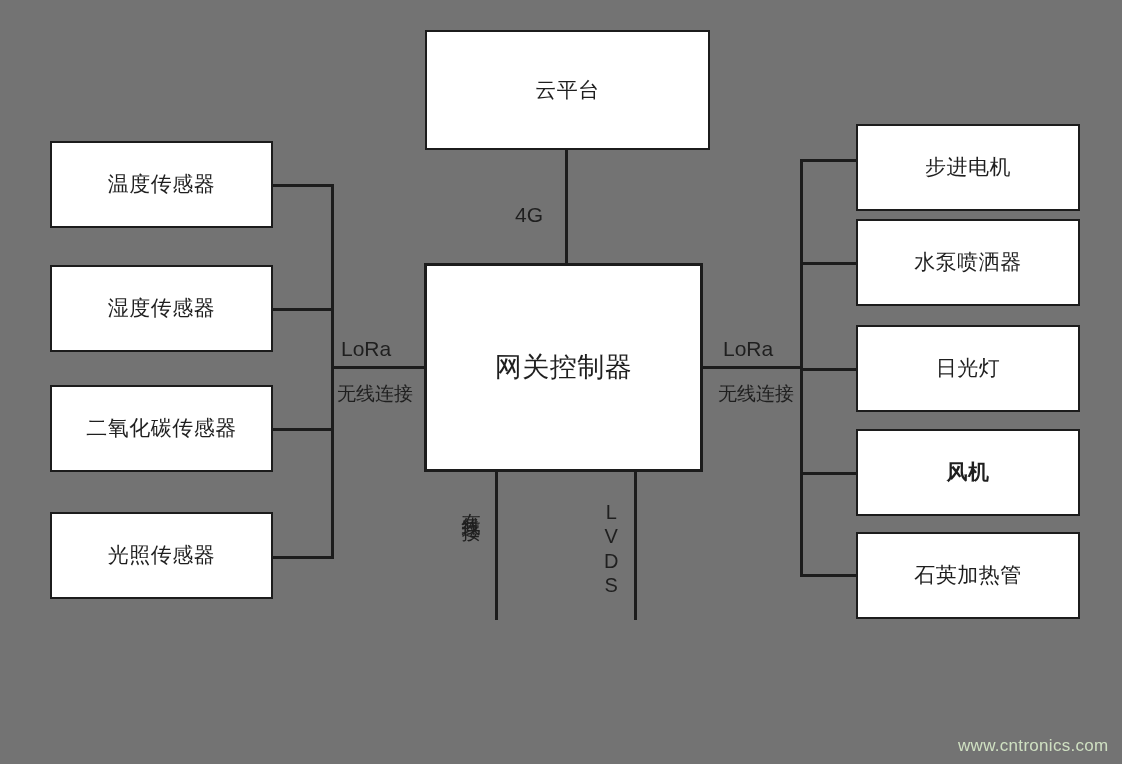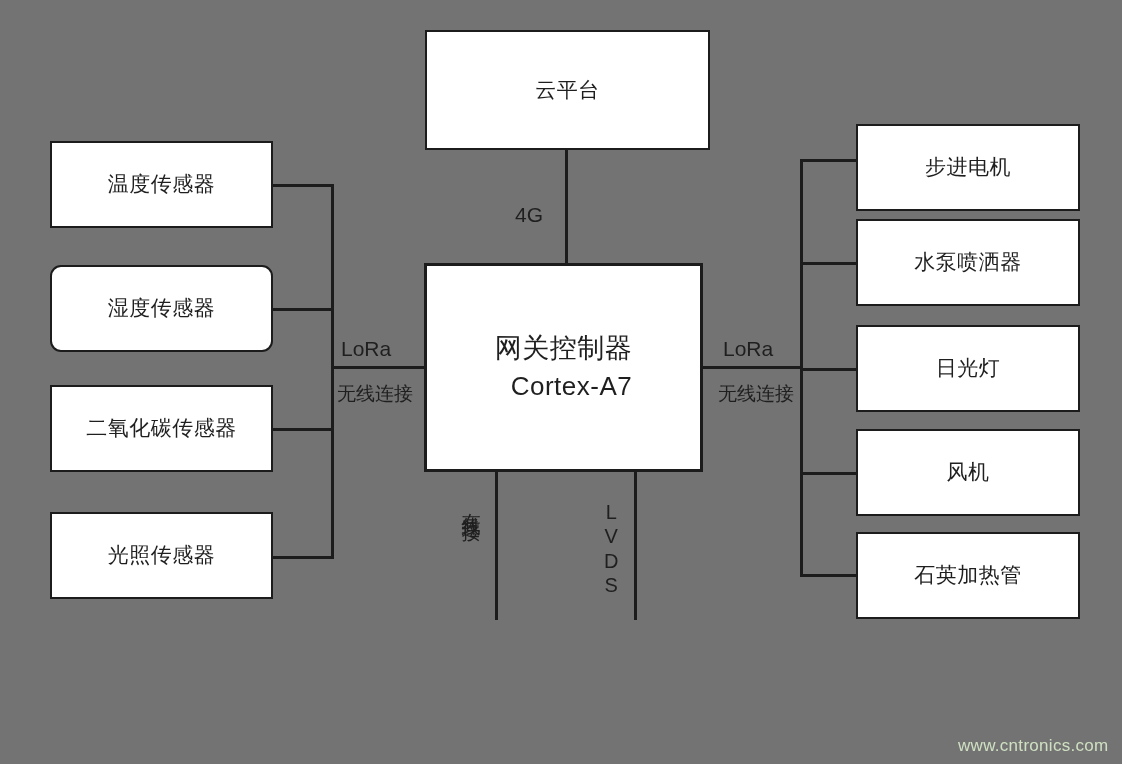--- a/index.html
+++ b/index.html
@@ -103,28 +103,27 @@
   <div class="node" style="left:425px; top:30px; width:285px; height:120px;">
     <span class="label">云平台</span>
   </div>
 
   <div class="wire v" style="left:565px; top:150px; height:115px;"></div>
   <div class="edge-label" style="left:543px; top:203px; transform:translateX(-100%);">4G</div>
 
   <div class="node emphasis" style="left:424px; top:263px; width:279px; height:209px;text-align:right;">
     <span class="label">
       <span>网关控制器</span>
-      <span class="sub">Cortex-A7</span>
     </span>
   </div>
 
   <div class="node" style="left:50px; top:141px; width:223px; height:87px;">
     <span class="label">温度传感器</span>
   </div>
-  <div class="node" style="left:50px; top:265px; width:223px; height:87px;border-radius:11px;">
+  <div class="node" style="left:50px; top:265px; width:223px; height:87px;">
     <span class="label">湿度传感器</span>
   </div>
   <div class="node" style="left:50px; top:385px; width:223px; height:87px;">
     <span class="label">二氧化碳传感器</span>
   </div>
   <div class="node" style="left:50px; top:512px; width:223px; height:87px;">
     <span class="label">光照传感器</span>
   </div>
 
   <div class="wire v" style="left:331px; top:184px; height:375px;"></div>
@@ -141,21 +140,21 @@
 
   <div class="node" style="left:856px; top:124px; width:224px; height:87px;justify-content:center;">
     <span class="label">步进电机</span>
   </div>
   <div class="node" style="left:856px; top:219px; width:224px; height:87px;">
     <span class="label">水泵喷洒器</span>
   </div>
   <div class="node" style="left:856px; top:325px; width:224px; height:87px;">
     <span class="label">日光灯</span>
   </div>
-  <div class="node" style="left:856px; top:429px; width:224px; height:87px;">
+  <div class="node" style="left:856px; top:429px; width:224px; height:87px;font-weight:bold;">
     <span class="label">风机</span>
   </div>
   <div class="node" style="left:856px; top:532px; width:224px; height:87px;">
     <span class="label">石英加热管</span>
   </div>
 
   <div class="wire v" style="left:800px; top:159px; height:418px;"></div>
 
   <div class="wire h" style="left:800px; top:159px; width:58px;"></div>
   <div class="wire h" style="left:800px; top:262px; width:58px;"></div>

